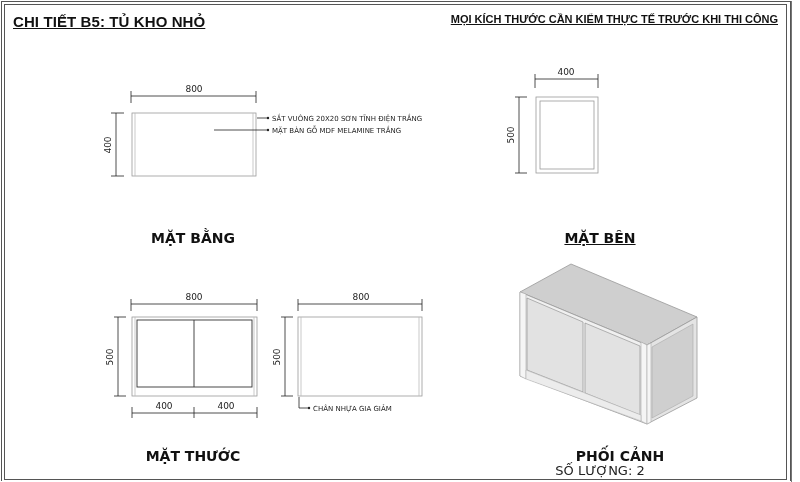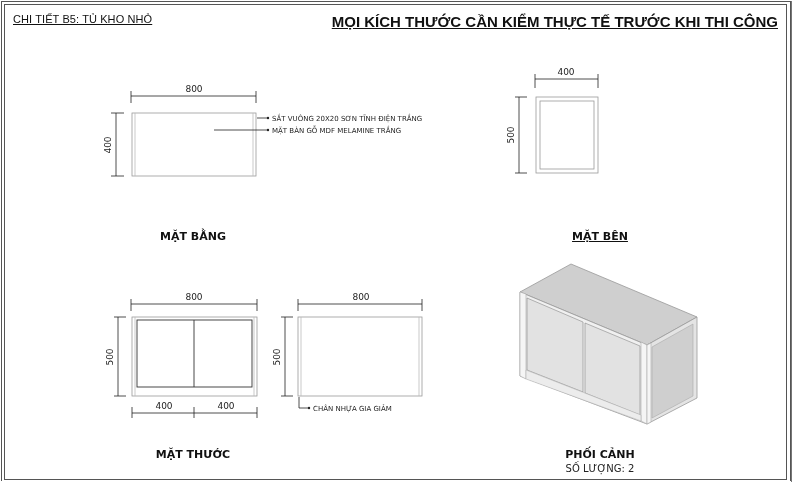--- a/index.html
+++ b/index.html
@@ -1,24 +1,24 @@
 <!DOCTYPE html>
 <html><head>
   <meta charset="utf-8">
   <style>
     html, body { margin: 0; padding: 0; background: #ffffff; }
     body { width: 800px; height: 482px; position: relative; overflow: hidden; font-family: "Liberation Sans", sans-serif; }
     .frame-outer { position: absolute; left: 1px; top: 1px; width: 790px; height: 480px; border: 1px solid #555; box-sizing: border-box; border-bottom: none; }
     .frame-inner { position: absolute; left: 4px; top: 4px; width: 783px; height: 476px; border: 1.5px solid #555; box-sizing: border-box; }
     .frame-right2 { position: absolute; left: 791px; top: 1px; width: 1px; height: 481px; background: #777; }
-    .title-left { position: absolute; left: 13px; top: 13px; font-size: 11px; font-weight: normal; text-decoration: underline; color: #111; letter-spacing: 0.1px; }
-    .title-right { position: absolute; right: 22px; top: 13px; font-size: 15px; font-weight: bold; text-decoration: underline; color: #111; }
+    .title-left { position: absolute; left: 13px; top: 13px; font-size: 15px; font-weight: bold; text-decoration: underline; color: #111; letter-spacing: 0.1px; }
+    .title-right { position: absolute; right: 22px; top: 13px; font-size: 11px; font-weight: bold; text-decoration: underline; color: #111; }
     svg { position: absolute; left: 0; top: 0; }
-    .view-label { position: absolute; font-family: "DejaVu Sans", sans-serif; font-weight: bold; font-size: 11px; color: #111; text-align: center; width: 160px; }
-    .qty { position: absolute; font-family: "DejaVu Sans", sans-serif; font-size: 10px; color: #222; text-align: center; width: 160px; }
+    .view-label { position: absolute; font-family: "DejaVu Sans", sans-serif; font-weight: bold; font-size: 14px; color: #111; text-align: center; width: 160px; }
+    .qty { position: absolute; font-family: "DejaVu Sans", sans-serif; font-size: 13px; color: #222; text-align: center; width: 160px; }
     .dim { font-family: "DejaVu Sans", sans-serif; font-size: 9px; fill: #222; }
     .note { font-family: "DejaVu Sans", sans-serif; font-size: 7px; fill: #222; }
   </style>
 </head>
 <body>
 
 <div class="frame-outer"></div>
 <div class="frame-inner"></div>
 <div class="frame-right2"></div>
 
@@ -126,14 +126,14 @@
 
     <polygon points="526,370 641,415 641,421 526,379" fill="#ececec" stroke="#aaa" stroke-width="0.5"></polygon>
 
     <polygon points="652,347 693,324 693,396 652,418" fill="#cfcfcf" stroke="#aaa" stroke-width="0.6"></polygon>
   </g>
 </svg>
 
 <div class="view-label" style="left:113px; top:230px;">MẶT BẰNG</div>
 <div class="view-label" style="left:520px; top:230px;text-decoration:underline;">MẶT BÊN</div>
 <div class="view-label" style="left:113px; top:448px;">MẶT THƯỚC</div>
-<div class="view-label" style="left:520px; top:448px;">PHỐI CẢNH</div>
+<div class="view-label" style="left:540px; top:448px;">PHỐI CẢNH</div>
 <div class="qty" style="left:520px; top:463px;">SỐ LƯỢNG: 2</div>
 
 </body></html>

